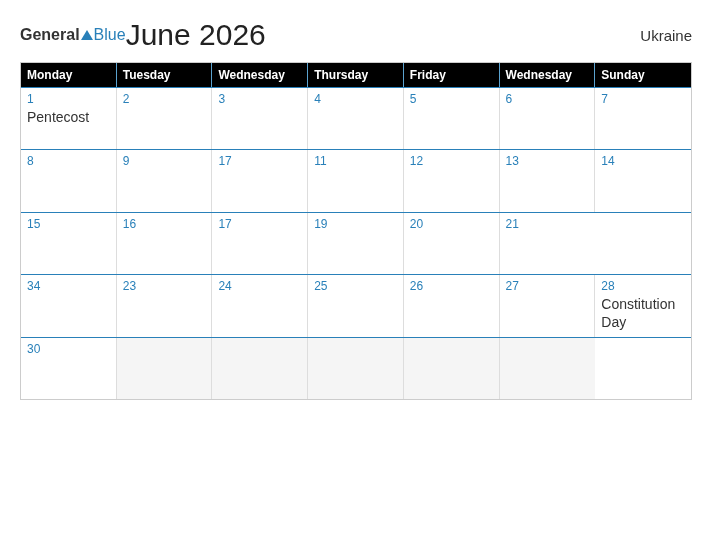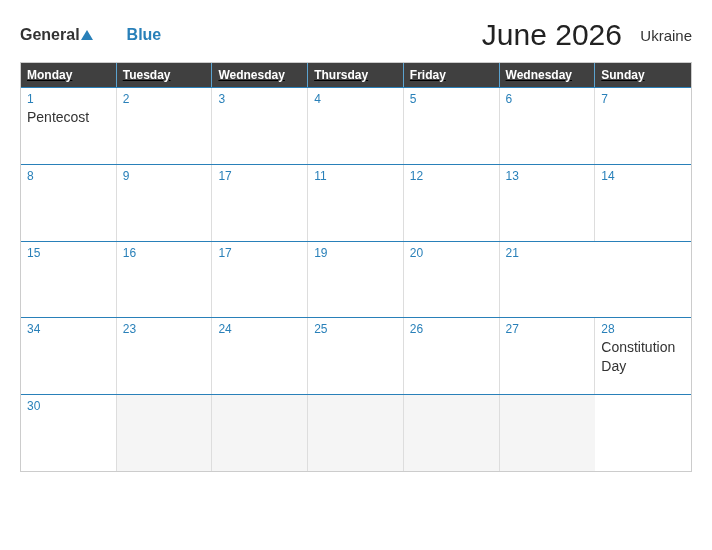--- a/index.html
+++ b/index.html
@@ -5,21 +5,21 @@
     * { margin: 0; padding: 0; box-sizing: border-box; }
     body {
       width: 712px;
       height: 550px;
       background: #fff;
       font-family: Arial, sans-serif;
       overflow: hidden;
     }
     .page {
       width: 712px;
-      height: 472px;
+      height: 400px;
       padding: 18px 20px 0 20px;
       display: flex;
       flex-direction: column;
     }
     
     .header {
       display: flex;
       align-items: center;
       justify-content: space-between;
       margin-bottom: 10px;
@@ -30,58 +30,56 @@
       gap: 0;
     }
     .logo-general {
       font-size: 16px;
       font-weight: bold;
       color: #333;
       line-height: 1;
     }
     .logo-blue {
       font-size: 16px;
-      font-weight: bold;
+      font-weight: normal;
       color: #2980b9;
       line-height: 1;
-      margin-left: 33px;
     }
     .logo-triangle {
       width: 0;
       height: 0;
       border-left: 6px solid transparent;
       border-right: 6px solid transparent;
       border-bottom: 10px solid #2980b9;
       margin: 0 1px 3px 1px;
     }
     .title {
       font-size: 30px;
       font-weight: normal;
       color: #222;
-      text-align: right;
+      text-align: left;
       flex: 1;
     }
     .country {
       font-size: 15px;
       color: #333;
       min-width: 70px;
       text-align: right;
     }
     
     .calendar {
       flex: 1;
       display: flex;
       flex-direction: column;
       border: 1px solid #ccc;
     }
     .cal-header {
       display: grid;
       grid-template-columns: repeat(7, 1fr);
-      background: #404040;
-      text-decoration: underline;
+      background: #000000;
     }
     .cal-header-cell {
       color: #fff;
       font-size: 12px;
       font-weight: bold;
       padding: 5px 6px;
       border-right: 1px solid #5ba3d0;
     }
     .cal-header-cell:last-child {
       border-right: none;

